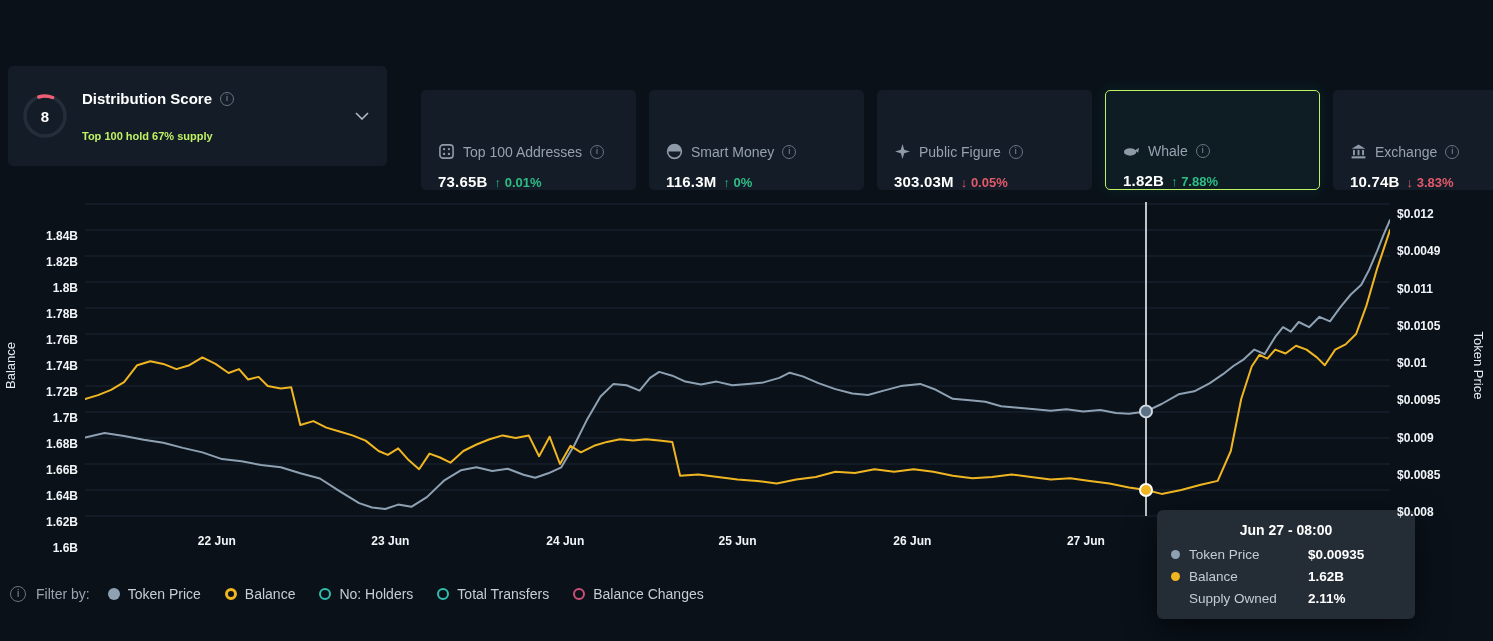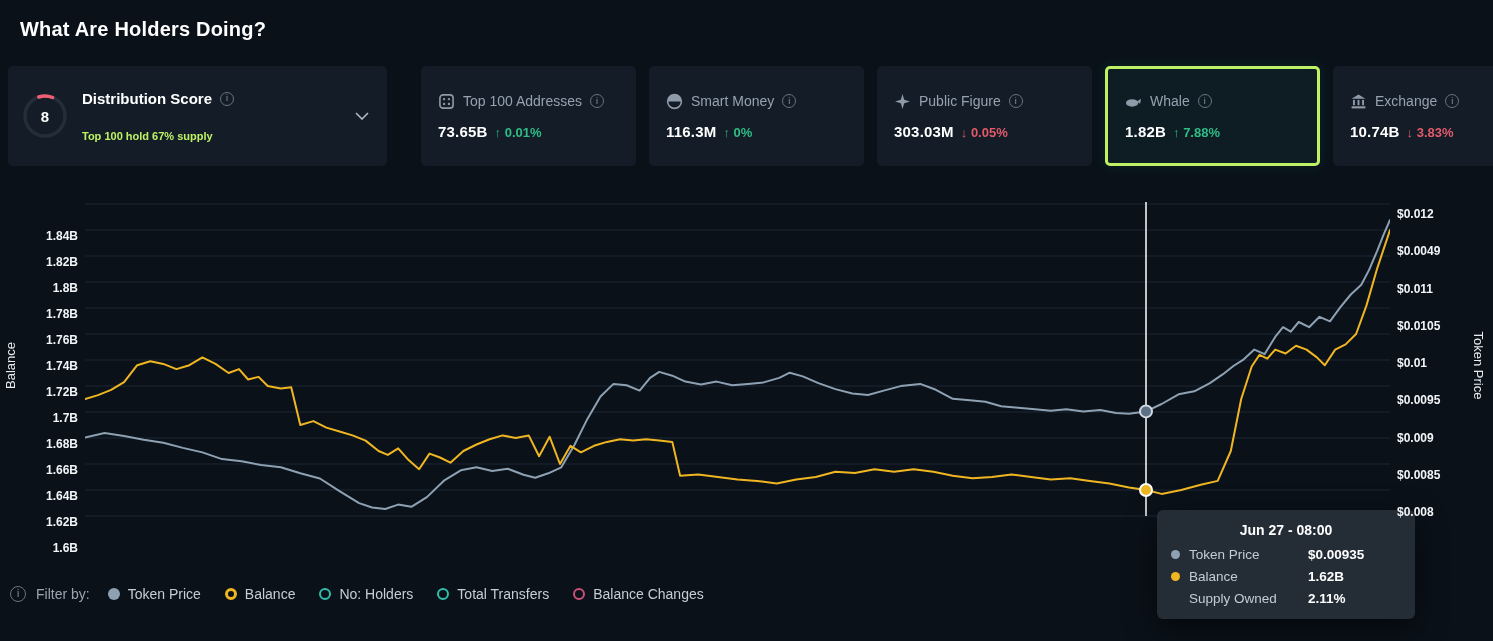--- a/index.html
+++ b/index.html
@@ -19,22 +19,22 @@
   .cards-row { position:absolute; left:8px; top:66px; height:100px; display:flex; gap:13px; }
   .card { background:#131c27; border-radius:5px; height:100px; }
   .dist-card { width:379px; margin-right:21px; display:flex; align-items:center; gap:14px; padding:0 18px 0 14px; cursor:pointer; }
   .gauge { position:relative; width:46px; height:46px; flex:0 0 46px; }
   .gauge-num { position:absolute; inset:0; display:flex; align-items:center; justify-content:center; font-size:15px; font-weight:700; color:#ffffff; }
   .dist-text { display:flex; flex-direction:column; gap:23px; }
   .dist-title-row { display:flex; align-items:center; gap:8px; }
   .dist-title { font-size:15px; font-weight:700; color:#ffffff; }
   .dist-sub { font-size:11px; color:#bef264;font-weight:bold; }
   .dist-chevron { margin-left:auto; cursor:pointer; }
-  .stat-card { width:215px; display:flex; flex-direction:column; justify-content:center; gap:13px; padding:0 17px; cursor:pointer; }
-  .stat-card.selected { background:#0e1c24; border:3px solid #bef264; box-shadow:0 0 14px rgba(42,190,166,.12); }
+  .stat-card { width:215px; display:flex; flex-direction:column; justify-content:flex-end; gap:13px; padding:0 17px; cursor:pointer;margin-top:24px; }
+  .stat-card.selected { background:#0e1c24; border:1px solid #bef264; box-shadow:0 0 14px rgba(42,190,166,.12); }
   .stat-top { display:flex; align-items:center; gap:8px; }
   .stat-icon { width:17px; height:17px; color:#8e9aa8; display:inline-flex; }
   .stat-icon svg { width:17px; height:17px; }
   .stat-label { font-size:14px; color:#96a2b0; white-space:nowrap; }
   .info-i { width:14px; height:14px; flex:0 0 14px; border:1px solid #687583; border-radius:50%; font-size:9px; line-height:1; display:inline-flex; align-items:center; justify-content:center; color:#8c98a6; cursor:pointer; }
   .stat-bottom { display:flex; align-items:baseline; gap:7px; }
   .stat-value { font-size:15px; font-weight:700; color:#ffffff; letter-spacing:.2px; }
   .stat-change { font-size:13px; font-weight:600; }
   .stat-change.up { color:#2ebd85; }
   .stat-change.down { color:#e25a6a; }
@@ -68,21 +68,20 @@
   .filter-item { display:flex; align-items:center; gap:8px; cursor:pointer; }
   .filter-item .dot { width:12px; height:12px; border-radius:50%; }
   .filter-item .label { font-size:14px; color:#c6cdd5; white-space:nowrap; }
 </style>
 </head>
 <body>
 
 <div class="page">
 
   <div class="header">
-    <div class="page-title">What Are Holders Doing?</div>
   </div>
 
   <div class="cards-row" id="cards-row">
     <div class="card dist-card">
       <div class="gauge">
         <svg width="46" height="46" viewBox="0 0 46 46">
           <circle cx="23" cy="23" r="20" fill="none" stroke="#232e3a" stroke-width="3.5"></circle>
           <circle cx="23" cy="23" r="20" fill="none" stroke="#ef5f73" stroke-width="3.5" stroke-linecap="round" stroke-dasharray="14 112" transform="rotate(-108 23 23)"></circle>
         </svg>
         <span class="gauge-num">8</span>
@@ -226,20 +225,28 @@
       <line x1="0" y1="240.0" x2="1305" y2="240.0" stroke="#1c2734" stroke-width="1"></line>
       <line x1="0" y1="266.0" x2="1305" y2="266.0" stroke="#1c2734" stroke-width="1"></line>
       <line x1="0" y1="292.0" x2="1305" y2="292.0" stroke="#1c2734" stroke-width="1"></line>
       <line x1="0" y1="318.0" x2="1305" y2="318.0" stroke="#1c2734" stroke-width="1"></line>
       <polyline points="0.0,239.5 19.6,235.0 39.1,238.0 58.7,241.7 78.3,244.7 97.9,249.9 117.4,254.4 137.0,261.1 156.6,263.3 176.2,267.1 195.8,269.3 215.3,275.3 234.9,280.5 254.5,293.1 274.1,305.1 287.1,309.5 300.2,311.0 313.2,306.6 326.3,308.8 341.9,299.1 358.9,282.7 375.8,272.3 391.5,269.3 407.2,273.0 422.8,270.8 438.5,276.7 450.2,279.7 463.3,275.3 476.3,269.3 489.4,247.0 502.4,220.9 515.5,198.5 528.5,185.9 541.6,187.3 554.6,192.6 565.1,179.9 574.2,173.9 587.3,177.7 600.3,183.6 616.0,186.6 631.6,183.6 647.3,187.3 662.9,185.9 678.6,184.4 694.3,179.9 704.7,174.7 717.8,178.4 733.4,185.1 750.4,191.1 767.3,195.5 783.0,197.0 798.7,192.6 815.6,188.1 835.2,185.9 850.9,191.8 867.8,200.8 884.8,202.3 900.4,203.7 916.1,208.2 933.1,209.7 950.0,211.2 965.7,212.7 981.4,211.2 998.3,213.4 1015.3,211.9 1031.0,214.9 1044.0,215.7 1061.0,213.4 1076.6,206.0 1093.6,196.3 1109.3,193.3 1124.9,185.1 1138.0,176.2 1148.4,168.0 1158.8,161.3 1169.3,151.6 1179.7,156.1 1190.2,138.9 1198.0,129.2 1205.8,133.7 1213.7,124.0 1224.1,129.2 1234.5,118.8 1245.0,123.3 1255.4,109.1 1265.8,96.5 1276.3,86.8 1284.1,71.9 1292.0,53.3 1298.5,36.9 1305.0,22.0" fill="none" stroke="#8ea1b3" stroke-width="2" stroke-linejoin="round" stroke-linecap="round"></polyline>
       <polyline points="0.0,201.0 13.1,197.1 26.1,191.9 39.1,184.1 52.2,167.2 65.3,163.3 78.3,165.9 91.4,171.1 104.4,167.2 117.4,159.4 130.5,165.9 143.6,175.0 154.0,171.1 163.1,181.5 173.6,178.9 182.7,188.0 195.8,190.6 206.2,189.3 215.3,227.0 228.4,223.1 241.4,229.6 254.5,233.5 267.5,237.4 280.6,242.6 293.6,253.0 302.8,256.9 313.2,250.4 323.6,262.1 334.1,271.2 344.5,255.6 355.0,259.5 365.4,264.7 378.4,253.0 391.5,246.5 404.6,241.3 417.6,237.4 430.7,240.0 443.7,237.4 454.1,258.2 464.6,238.7 475.0,266.0 485.5,247.8 495.9,254.3 509.0,247.8 522.0,243.9 535.0,241.3 548.1,242.6 561.1,241.3 574.2,242.6 587.3,243.9 595.1,277.7 613.3,276.4 632.9,279.0 652.5,281.6 672.1,282.9 691.7,285.5 711.2,281.6 730.8,279.0 750.4,273.8 769.9,275.1 789.5,271.2 809.1,273.8 828.7,271.2 848.3,273.8 867.8,277.7 887.4,280.3 907.0,279.0 926.5,276.4 946.1,279.0 965.7,281.6 985.3,280.3 1004.9,282.9 1024.4,285.5 1044.0,289.4 1061.0,292.0 1076.6,295.9 1096.2,292.0 1115.8,286.8 1132.7,282.9 1145.8,253.0 1156.2,201.0 1166.7,168.5 1174.5,156.8 1182.3,160.7 1190.2,151.6 1200.6,155.5 1211.0,147.7 1221.5,151.6 1231.9,159.4 1239.8,167.2 1250.2,151.6 1260.6,146.4 1271.1,136.0 1281.5,107.4 1292.0,71.0 1305.0,32.0" fill="none" stroke="#f0b622" stroke-width="2" stroke-linejoin="round" stroke-linecap="round"></polyline>
       <line x1="1061.0" y1="4" x2="1061.0" y2="318.0" stroke="#ffffff" stroke-width="1.5"></line>
       <circle cx="1061.0" cy="213.4" r="6" fill="#5d7185" stroke="#cfd9e2" stroke-width="2"></circle>
       <circle cx="1061.0" cy="292.0" r="6" fill="#f0b622" stroke="#ffffff" stroke-width="2"></circle>
     </svg>
+  <div class="x-ticks" id="x-ticks">
+      <span style="left: 131.805px;">22 Jun</span>
+      <span style="left: 305.37px;">23 Jun</span>
+      <span style="left: 480.24px;">24 Jun</span>
+      <span style="left: 652.5px;">25 Jun</span>
+      <span style="left: 827.37px;">26 Jun</span>
+      <span style="left: 1000.93px;">27 Jun</span>
+    </div>
 
   <div class="tooltip">
     <div class="tt-title">Jun 27 - 08:00</div>
     <div id="tt-rows">
         <div class="tt-row">
           <span class="tt-dot" style="background:#8ea1b3"></span>
           <span class="tt-label">Token Price</span>
           <span class="tt-value">$0.00935</span>
         </div>
         <div class="tt-row">

